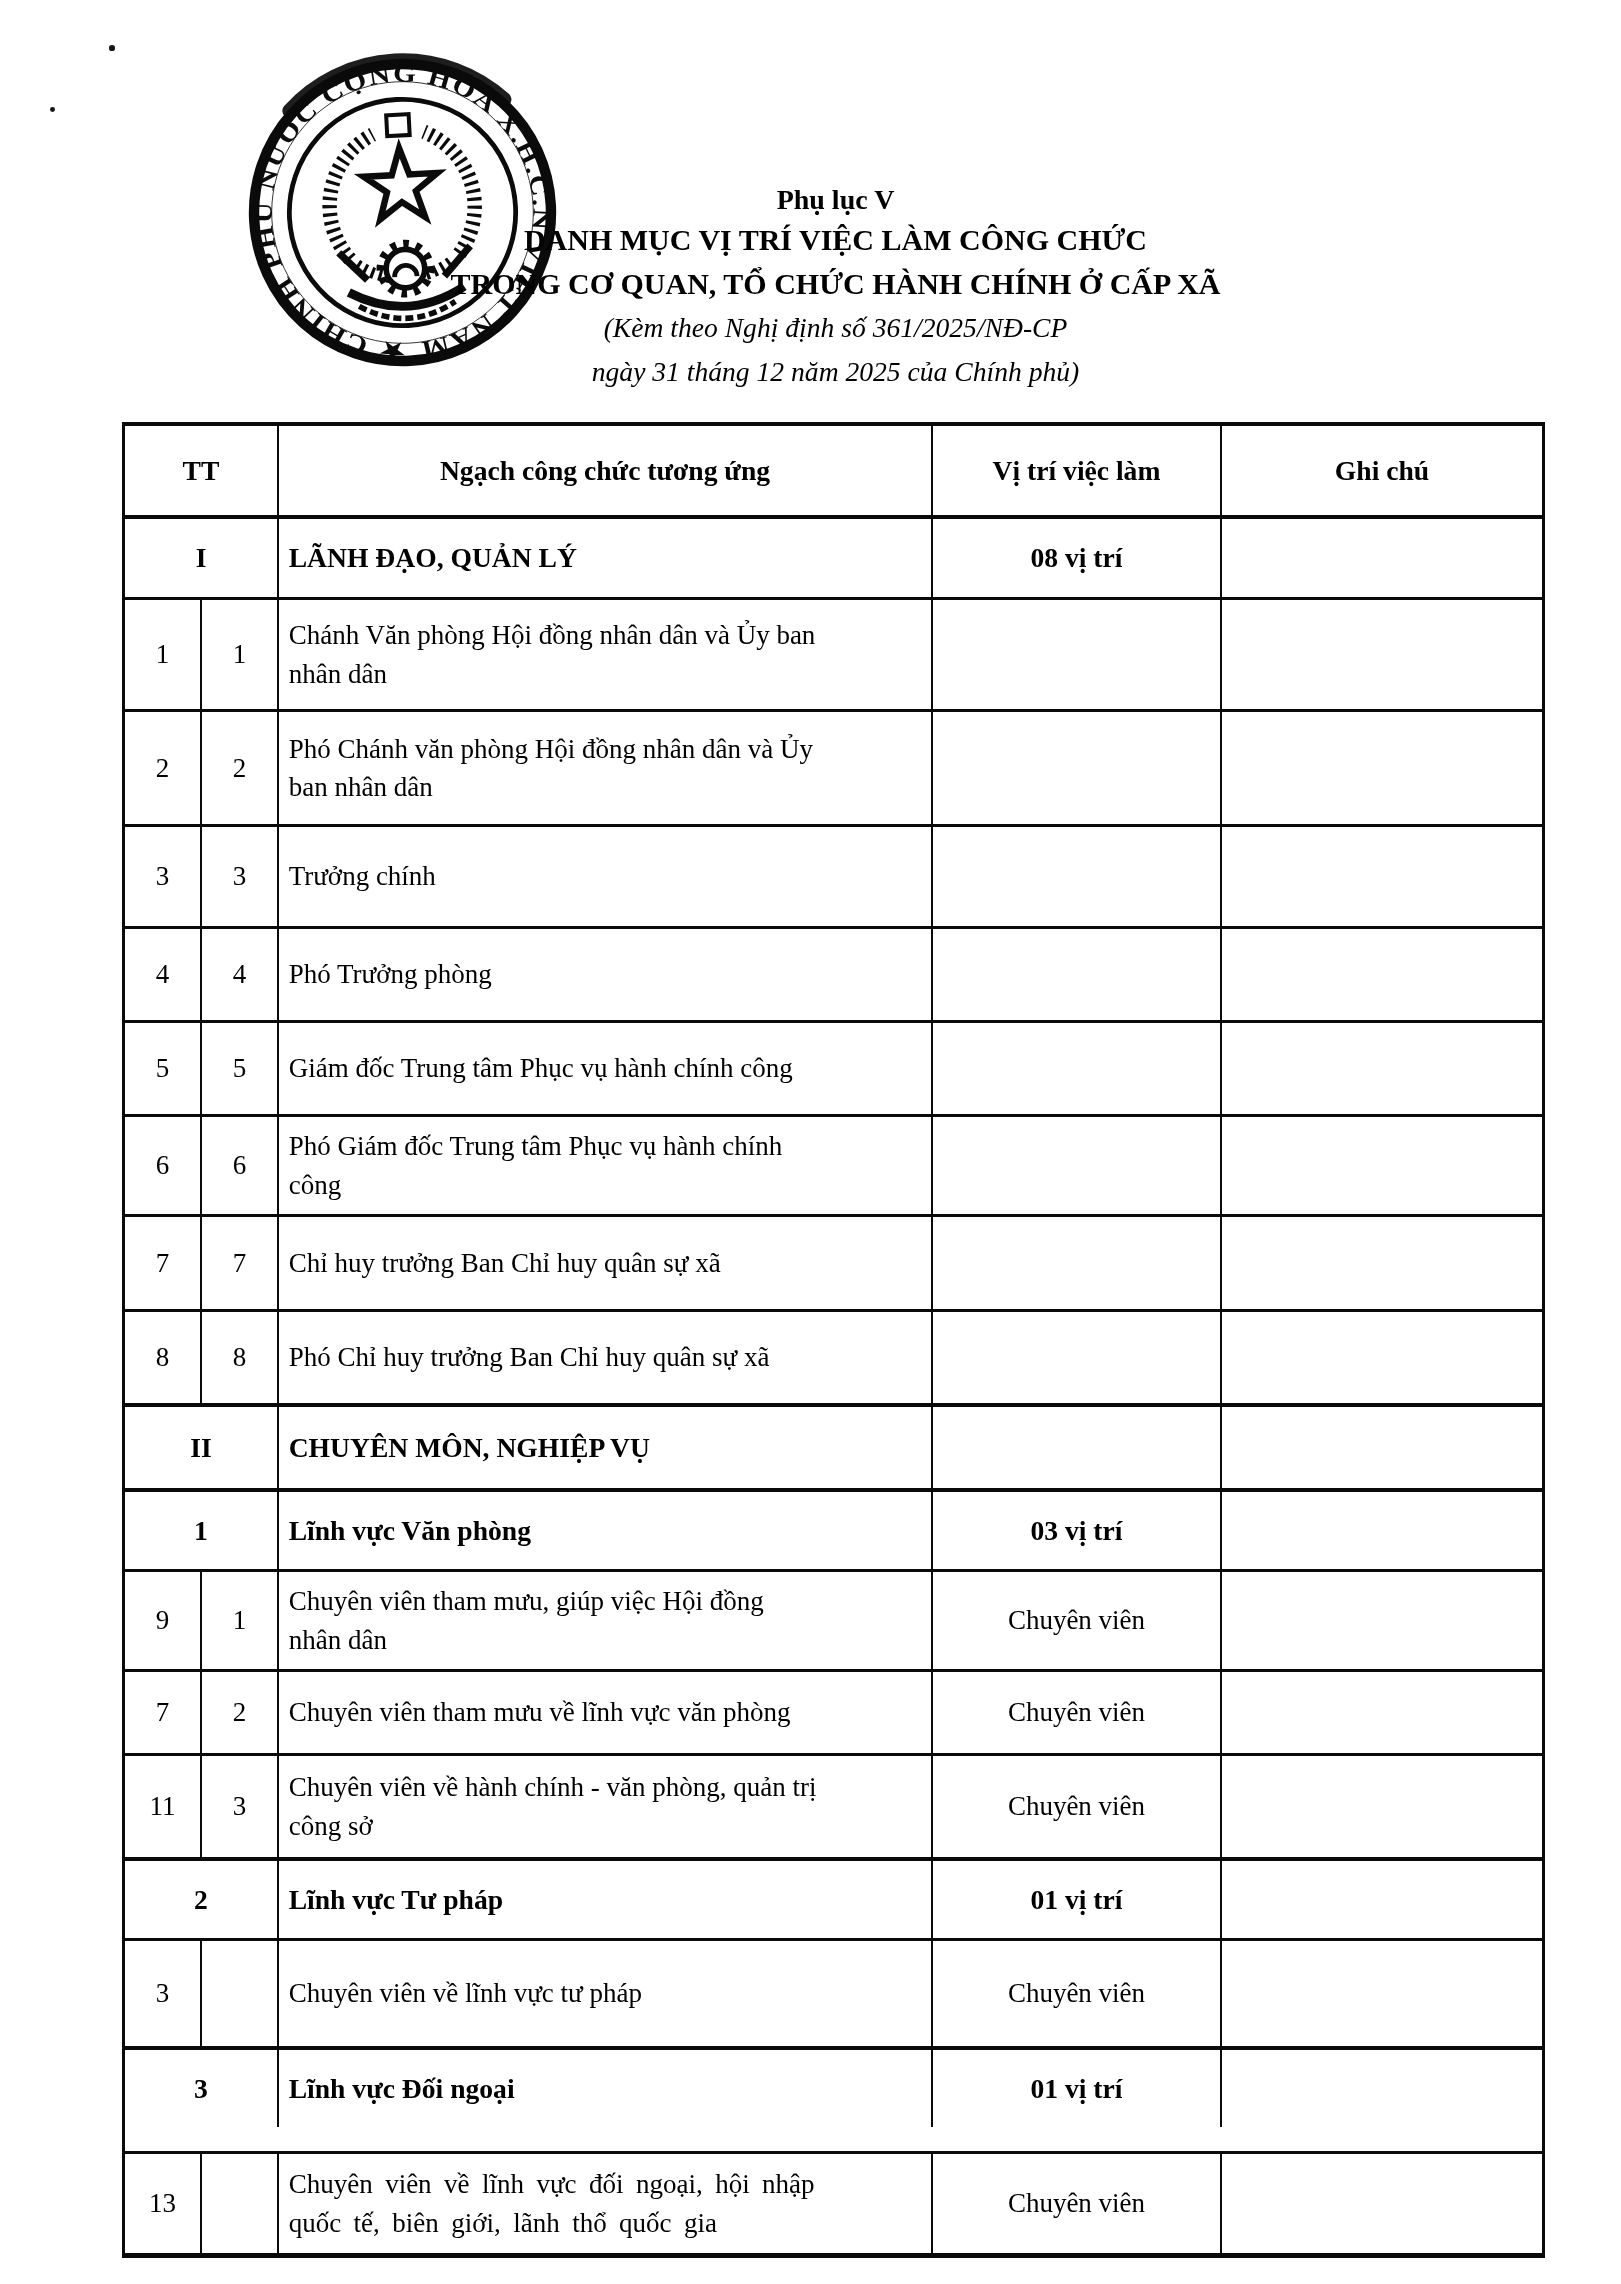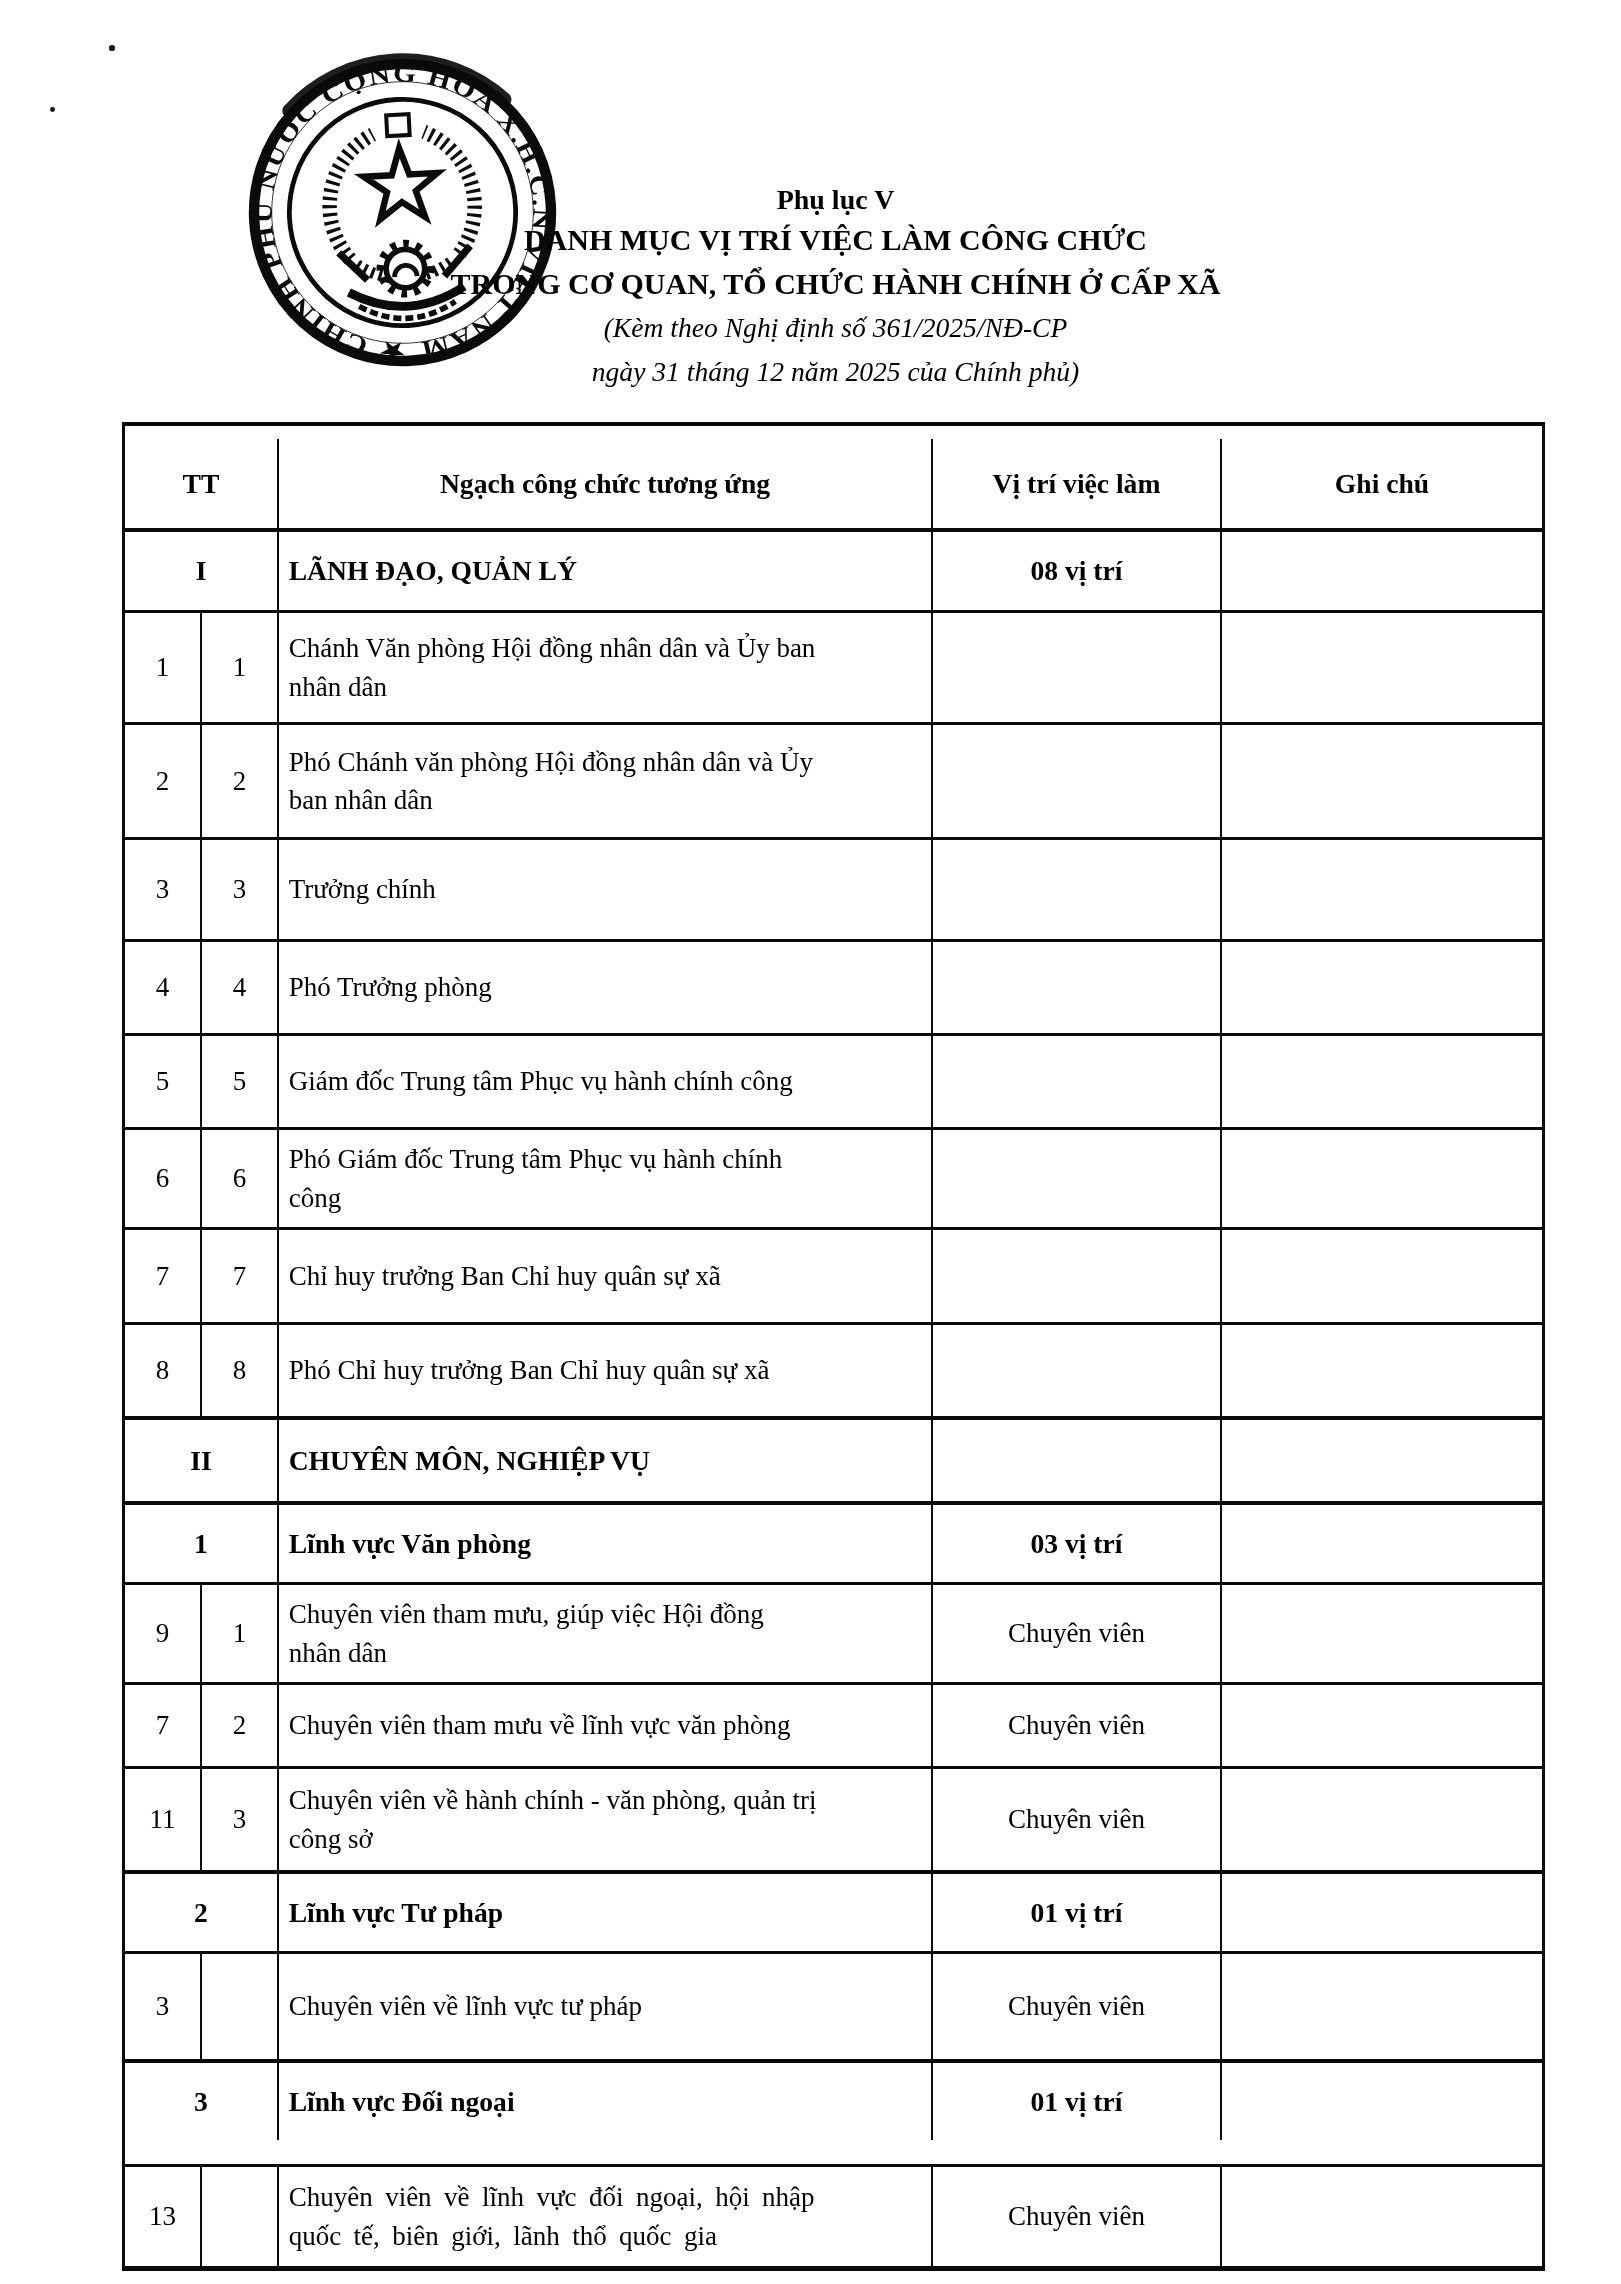--- a/index.html
+++ b/index.html
@@ -32,21 +32,21 @@
   #positions-table {
     position:absolute; left:122px; top:422px; width:1423px;
     border:3.2px solid #0a0a0a; border-top-width:4px; border-bottom-width:5.7px;
     box-sizing:border-box; background:#fff;
   }
   .trow {
     display:grid;
     grid-template-columns:75px 77px 654px 289px 322px;
     border-top:3.2px solid #0a0a0a;
   }
-  .trow:first-child { border-top:none;margin-top:13px; }
+  .trow:first-child { border-top:none; }
   .trow.section-row, .trow.subsection-row { border-top-width:4px; }
   .cell {
     display:flex; align-items:center; justify-content:center;
     box-sizing:border-box; font-size:27px; line-height:1.42;
     padding:4.9px 6.5px; text-align:center; min-width:0;
   }
   .cell.b-left { border-left:2.4px solid #0a0a0a; }
   .cell.tt-merged { grid-column:1 / 3; }
   .cell.pos {
     justify-content:flex-start; text-align:left;

